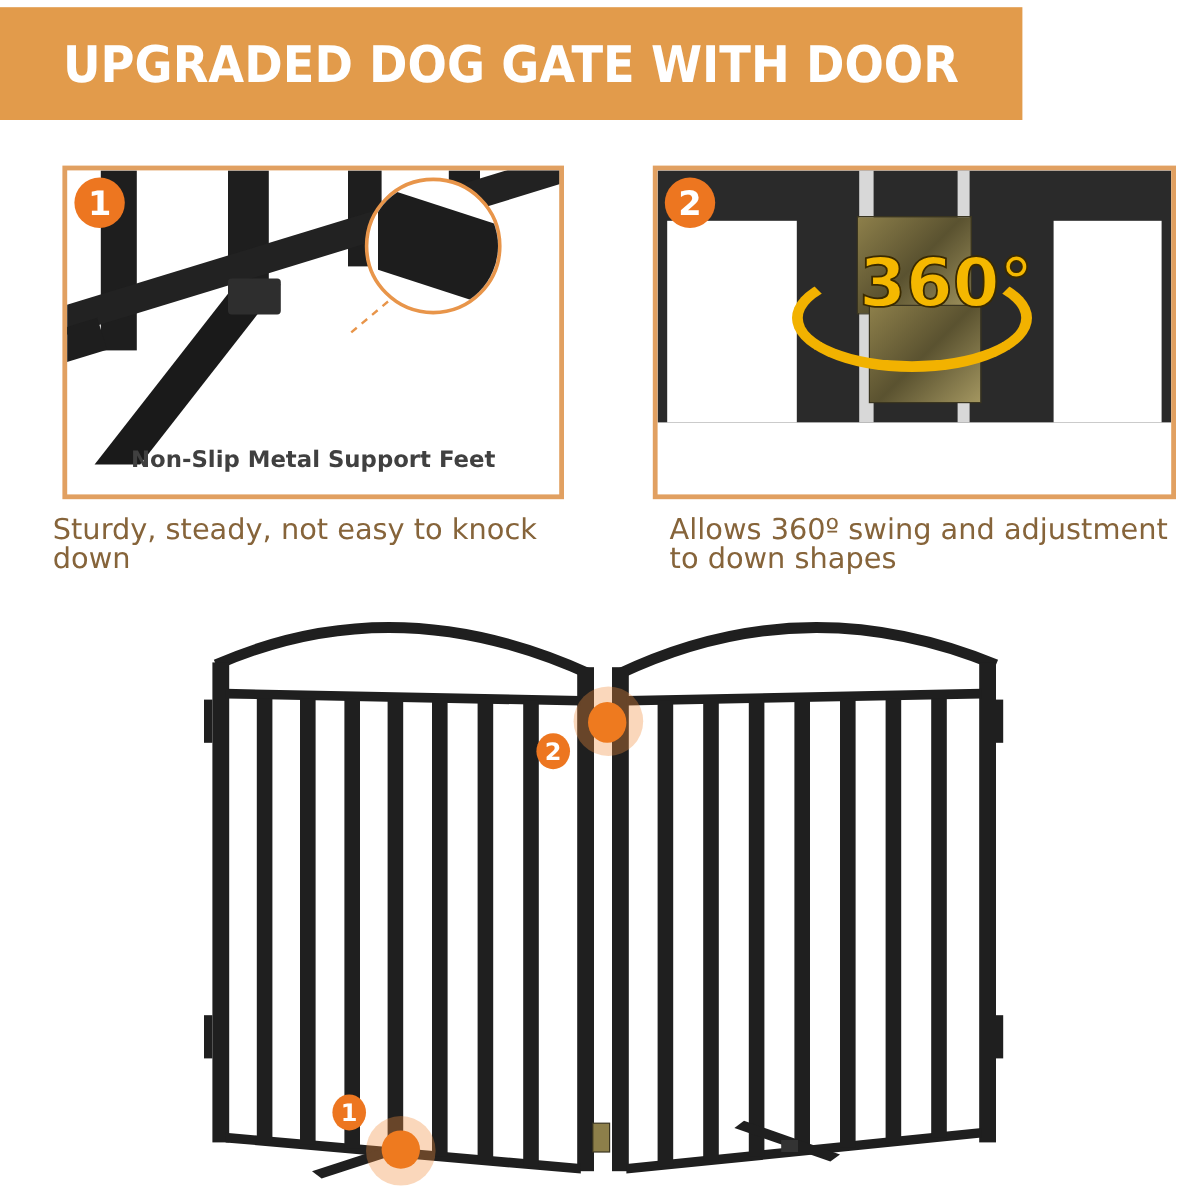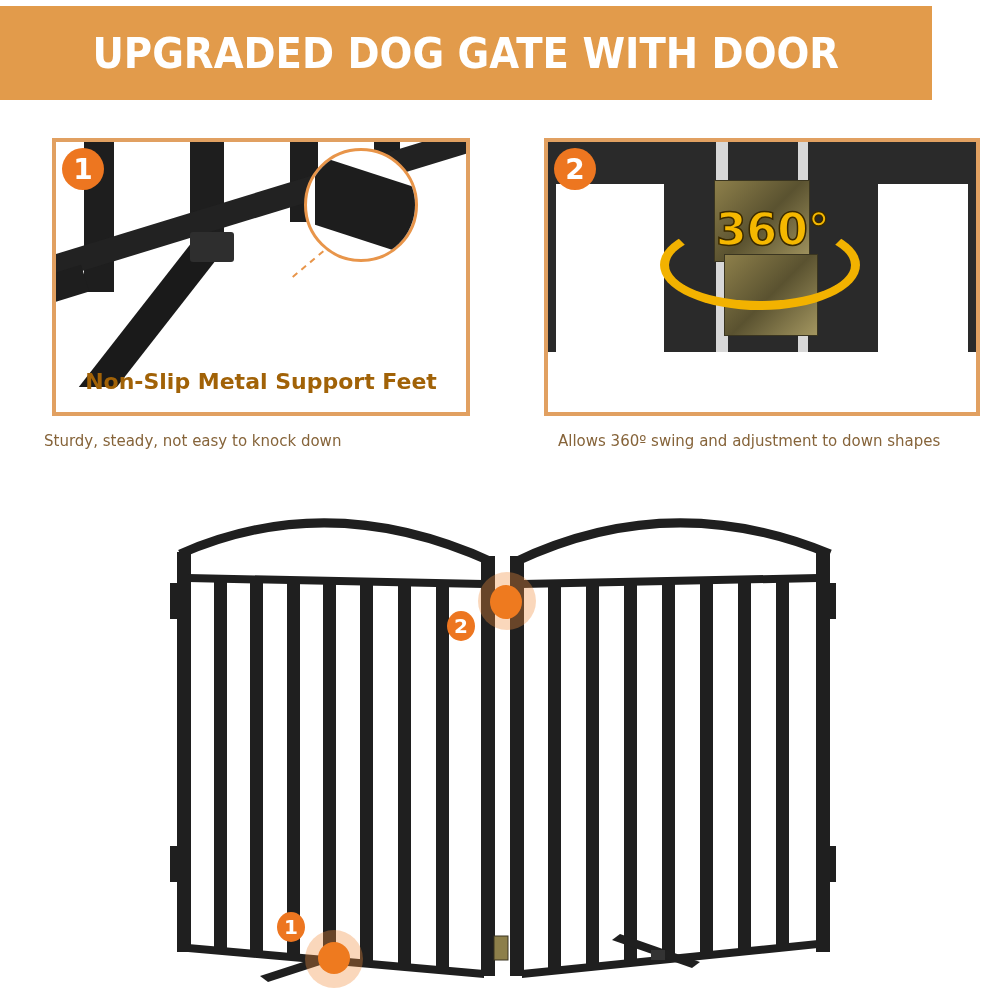--- a/index.html
+++ b/index.html
@@ -1,46 +1,46 @@
 <!DOCTYPE html>
 <html><head>
 <meta charset="utf-8">
 <style>
   html, body { margin: 0; padding: 0; background: #ffffff; }
   body { width: 1000px; height: 1000px; position: relative; overflow: hidden; font-family: "Liberation Sans", sans-serif; }
 
-  .banner { position: absolute; left: 0; top: 6px; width: 932px; height: 94px; background: #e29b4b; display: flex; align-items: center; justify-content: center; }
+  .banner { position: absolute; left: 0; top: 6px; width: 852px; height: 94px; background: #e29b4b; display: flex; align-items: center; justify-content: center; }
   .banner-title { color: #fff; font-family: "DejaVu Sans", sans-serif; font-weight: bold; font-size: 42px; letter-spacing: 0px; transform: scaleX(0.92); }
 
   .panel { position: absolute; border: 4px solid #e1a061; background: #fff; overflow: hidden; box-sizing: border-box; }
   .panel-1 { left: 52px; top: 138px; width: 418px; height: 278px; }
   .panel-2 { left: 544px; top: 138px; width: 436px; height: 278px; }
 
   .badge { position: absolute; width: 42px; height: 42px; border-radius: 50%; background: #ed7620; color: #fff; font-family: "DejaVu Sans", sans-serif; font-weight: bold; font-size: 28px; display: flex; align-items: center; justify-content: center; z-index: 5; }
   .panel .badge { left: 6px; top: 6px; }
 
-  .panel-caption { position: absolute; left: 0; right: 0; bottom: 18px; text-align: center; color: #a16207; font-family: "DejaVu Sans", sans-serif; font-weight: bold; font-size: 22px; z-index: 4; }
+  .panel-caption { position: absolute; left: 0; right: 0; bottom: 18px; text-align: center; color: #404040; font-family: "DejaVu Sans", sans-serif; font-weight: bold; font-size: 19px; z-index: 4; }
 
-  .desc { position: absolute; color: #86643a; font-family: "DejaVu Sans", sans-serif; font-size: 15px; line-height: 24px; }
+  .desc { position: absolute; color: #86643a; font-family: "DejaVu Sans", sans-serif; font-size: 24px; line-height: 24px; }
   .desc-1 { left: 44px; top: 429px; width: 440px; }
   .desc-2 { left: 558px; top: 429px; width: 420px; }
 
   
   .p1-bar { position: absolute; background: #1e1e1e; }
   .p1-rail { position: absolute; left: -20px; top: 118px; width: 460px; height: 24px; background: #222; transform: rotate(-17deg); transform-origin: left top; }
   .p1-foot { position: absolute; left: 140px; top: 95px; width: 38px; height: 150px; background: #1a1a1a; transform: skewX(-38deg); transform-origin: top; }
   .zoom-circle { position: absolute; left: 248px; top: 6px; width: 108px; height: 108px; border-radius: 50%; border: 3px solid #e8954a; background: #fff; overflow: hidden; }
   .zoom-pad { position: absolute; left: 8px; top: 20px; width: 100px; height: 70px; background: #1d1d1d; transform: skewY(18deg); }
   .dash-arrow { position: absolute; left: 228px; top: 108px; width: 40px; height: 2px; border-top: 2px dashed #e8954a; transform: rotate(-40deg); transform-origin: right; }
 
   
   .p2-bg { position: absolute; left: 0; top: 0; width: 100%; height: 210px; background: #2a2a2a; }
   .p2-win { position: absolute; background: #fff; }
   .hinge { position: absolute; background: linear-gradient(135deg,#8d7f4a,#5a5230,#a39660); border: 1px solid #3a3520; }
-  .deg-text { position: absolute; left: 168px; top: 62px; color: #f5b800; font-family: "DejaVu Sans", sans-serif; font-weight: bold; font-size: 44px; -webkit-text-stroke: 1.5px #3a2a00; z-index: 3; }
+  .deg-text { position: absolute; left: 168px; top: 62px; color: #f5b800; font-family: "DejaVu Sans", sans-serif; font-weight: bold; font-size: 56px; -webkit-text-stroke: 1.5px #3a2a00; z-index: 3; }
   .swing-arc { position: absolute; left: 112px; top: 78px; width: 200px; height: 90px; border: 9px solid #f2b200; border-top-color: transparent; border-radius: 50%; z-index: 2; box-sizing: border-box; }
 
   
   .gate { position: absolute; left: 0; top: 0; width: 1000px; height: 1000px; }
   .hl { position: absolute; border-radius: 50%; background: rgba(242,140,60,0.35); }
   .hl-dot { position: absolute; border-radius: 50%; background: #ee7a1f; }
 </style>
 </head>
 <body>
 

